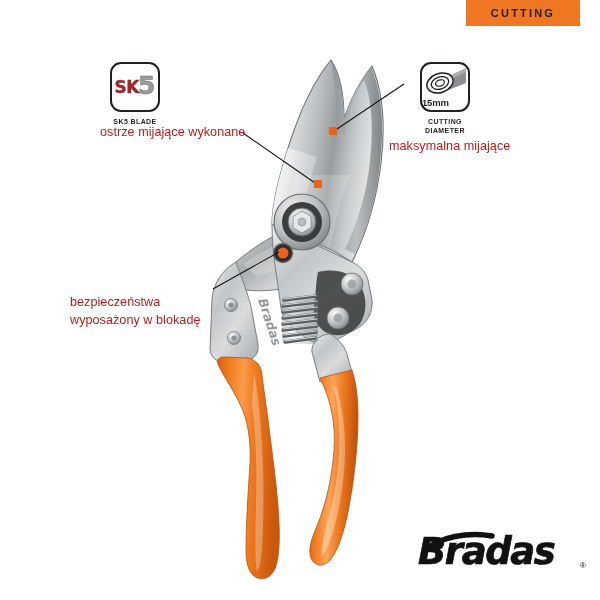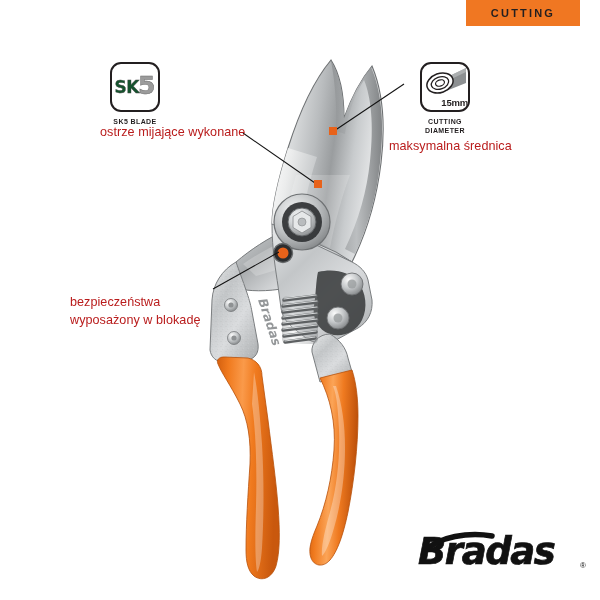--- a/index.html
+++ b/index.html
@@ -41,36 +41,36 @@
     color:#231f20;line-height:1.35;
   }
 
   
   .sk5{
     position:absolute;left:0;top:0;width:100%;height:100%;
     display:flex;align-items:center;justify-content:center;
   }
   .sk5 .s1{
     font-family:"DejaVu Sans", sans-serif;
-    font-size:17px;font-weight:bold;color:#14532d;
+    font-size:17px;font-weight:bold;color:#b91c1c;
     letter-spacing:-0.5px;
     -webkit-text-stroke:0.4px #4a4a4a;
   }
   .sk5 .s2{
     font-family:"DejaVu Sans", sans-serif;
     font-size:25px;font-weight:bold;color:#9b9b9b;
     margin-left:-1px;margin-top:-3px;
     -webkit-text-stroke:0.5px #6a6a6a;
   }
 
   
   .mm-label{
     position:absolute;left:0;bottom:2px;width:100%;
     font-size:9.5px;font-weight:bold;color:#231f20;
-    text-align:right;letter-spacing:-0.2px;
+    text-align:left;letter-spacing:-0.2px;
   }
 
   
   .callout{
     position:absolute;
     font-size:12.6px;
     line-height:1.42;
     color:#b91c1c;
     letter-spacing:0.05px;
   }
@@ -326,21 +326,21 @@
       <div>CUTTING</div>
       <div>DIAMETER</div>
     </div>
   </div>
 
   <div class="callout" style="left:100px;top:124px;width:200px;">
     <div>ostrze mijające wykonane</div>
   </div>
 
   <div class="callout" style="left:389px;top:138px;width:200px;">
-    <div>maksymalna średnica</div>
+    <div>maksymalna mijające</div>
   </div>
 
   <div class="callout" style="left:70px;top:294px;width:200px;">
     <div>bezpieczeństwa</div>
     <div>wyposażony w blokadę</div>
   </div>
 
   <div class="logo">
     <svg width="170" height="48" viewBox="0 0 170 48" style="position:absolute;left:0;top:0;">
       <path d="M6 24 C 20 8, 52 4, 74 8" stroke="#111" stroke-width="5.5" fill="none" stroke-linecap="round"></path>

